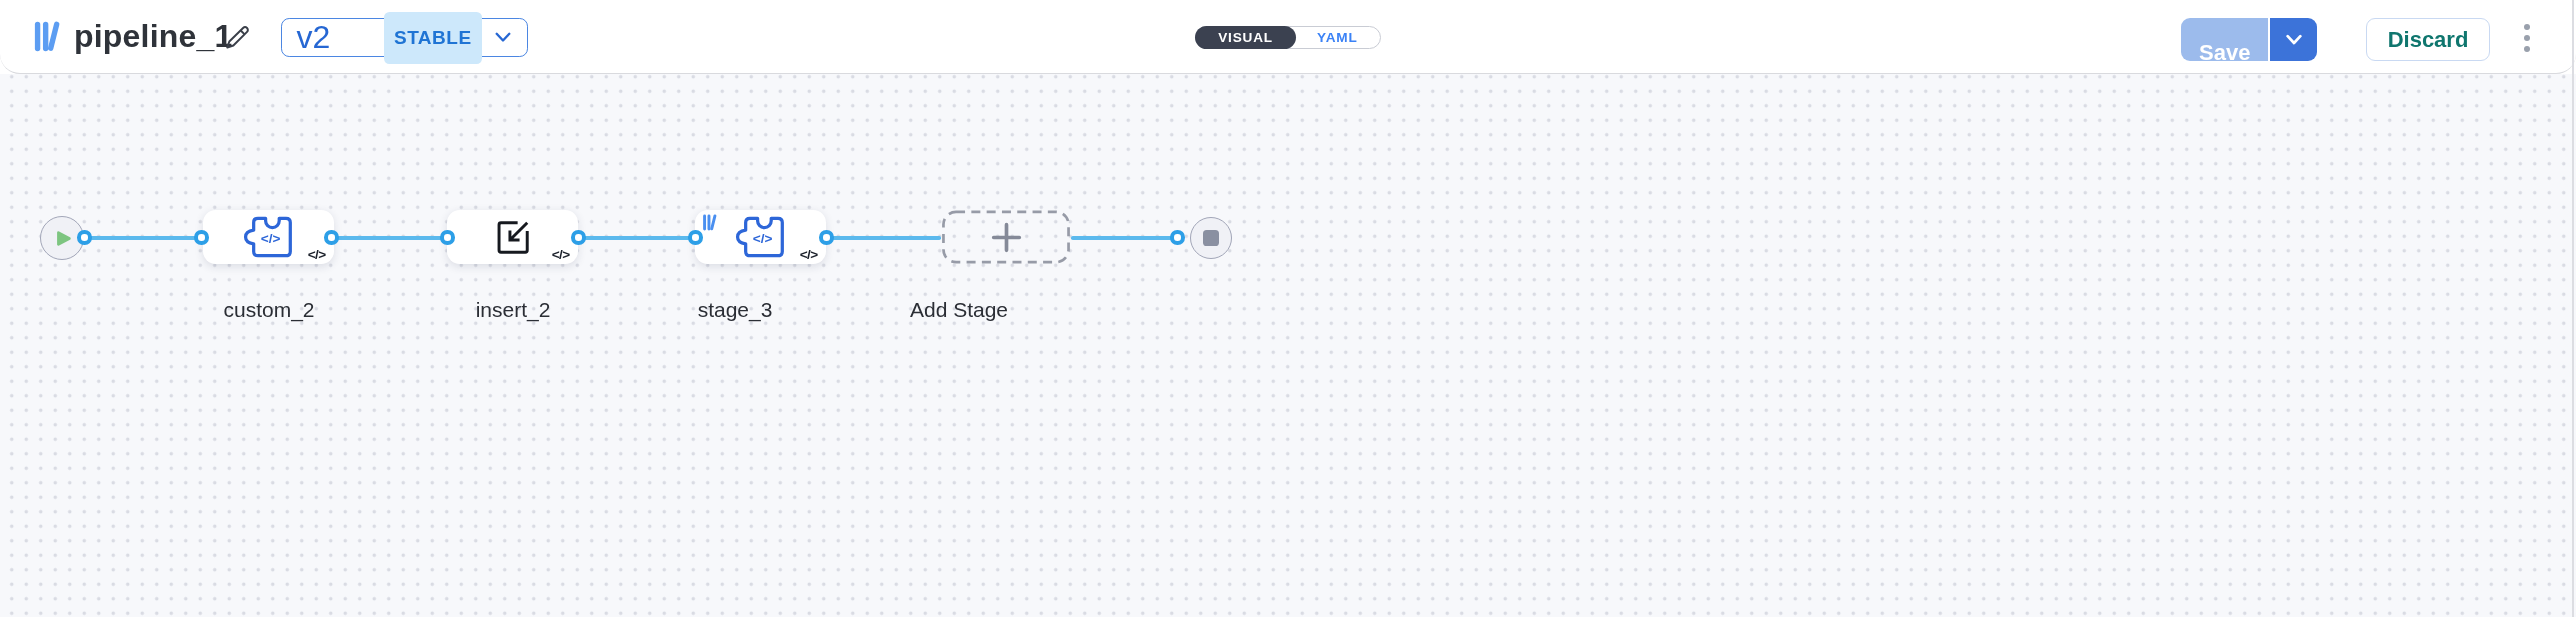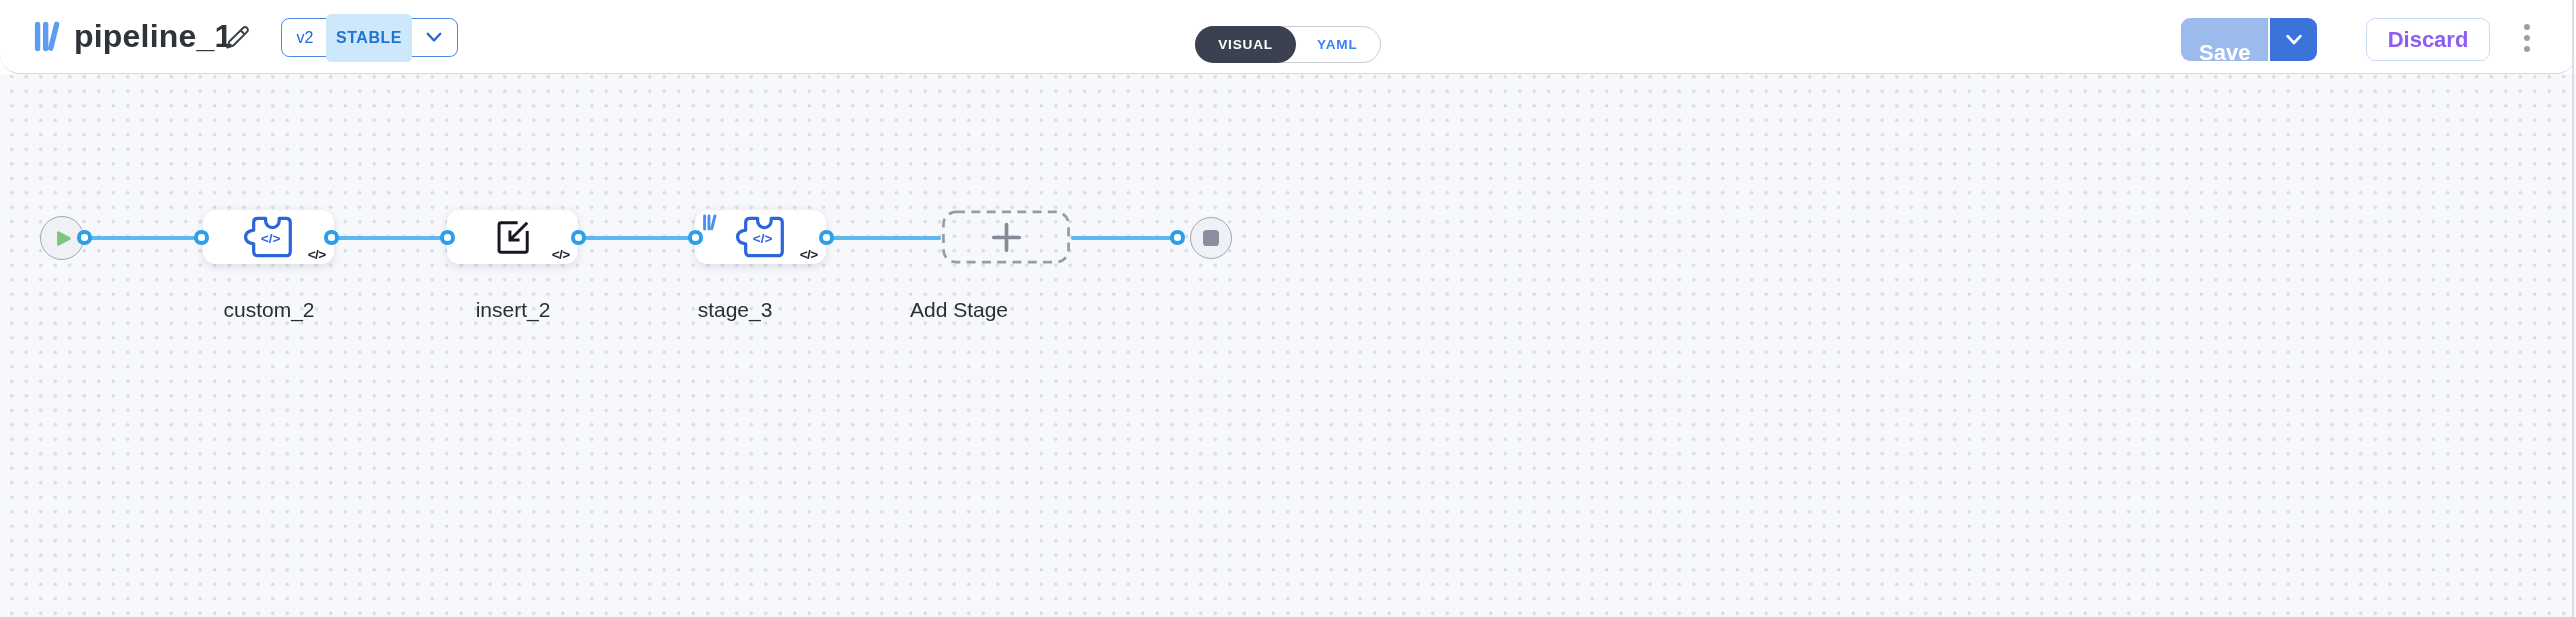--- a/index.html
+++ b/index.html
@@ -17,27 +17,27 @@
   .page-title {
     position:absolute; left:74px; top:0; height:73px; display:flex; align-items:center;
     font-size:32px; font-weight:700; color:#2f333a; letter-spacing:0.2px;
   }
   .pencil-btn { position:absolute; left:224px; top:23.6px; width:27px; height:27px; cursor:pointer; }
   .version-btn {
     position:absolute; left:281px; top:18px; height:39px;
     display:inline-flex; align-items:center; gap:12.7px; padding:0 14.5px;
     border:1.8px solid #4b86e2; border-radius:8.2px; background:#fff; cursor:pointer;
   }
-  .version-label { font-size:16px; color:#2667d3; }
+  .version-label { font-size:32px; color:#2667d3; }
   .stable-badge {
-    font-size:16px; font-weight:700; letter-spacing:0.5px; color:#1f74d4;
-    background:#cde8fb; border-radius:5.4px; padding:15px 10px;
+    font-size:19px; font-weight:700; letter-spacing:0.5px; color:#1f74d4;
+    background:#cde8fb; border-radius:5.4px; padding:15px 10px;margin-left:41px;
   }
   .mode-toggle {
-    position:absolute; left:1195px; top:26px; height:37px;
+    position:absolute; left:1195px; top:26px; height:23px;
     display:inline-flex; align-items:stretch;
     border:1.4px solid #c9ccd4; border-radius:907px; background:#fff; overflow:visible;
   }
   .mode-tab {
     display:flex; align-items:center; padding:0 22px; border-radius:907px;
     font-size:13.6px; font-weight:700; letter-spacing:0.8px; color:#3b82f6; cursor:pointer;
   }
   .mode-tab.active { background:#3b4150; color:#fff; margin:-1.4px; padding:0 23.6px; }
   .save-split {
     position:absolute; left:2181px; top:18px; height:43px; display:flex;
@@ -48,21 +48,21 @@
     background:#9cbbec; color:#fff; font-size:22px; font-weight:700; cursor:pointer;flex-direction:column;
   }
   .save-divider { width:1.8px; background:rgba(255,255,255,.85); }
   .save-drop {
     width:47px; background:#3c73d9; display:flex; align-items:center; justify-content:center; cursor:pointer;
   }
   .discard-btn {
     position:absolute; left:2366px; top:18px; width:124px; height:43px;
     border:1.8px solid #c9d9f2; border-radius:9px; background:#fff;
     display:flex; align-items:center; justify-content:center;
-    font-size:22px; font-weight:700; color:#8b5cf6; cursor:pointer;
+    font-size:22px; font-weight:700; color:#0f766e; cursor:pointer;
   }
   .kebab-btn {
     position:absolute; left:2514px; top:20px; width:25.4px; height:36px;
     display:flex; flex-direction:column; align-items:center; justify-content:center; gap:5.4px; cursor:pointer;
   }
   .kebab-btn i { width:5.9px; height:5.9px; border-radius:50%; background:#99a0ac; }
   
   .canvas {
     position:absolute; left:0; top:74px; width:2576px; height:543px;
     background-color:#f7f8fb;

